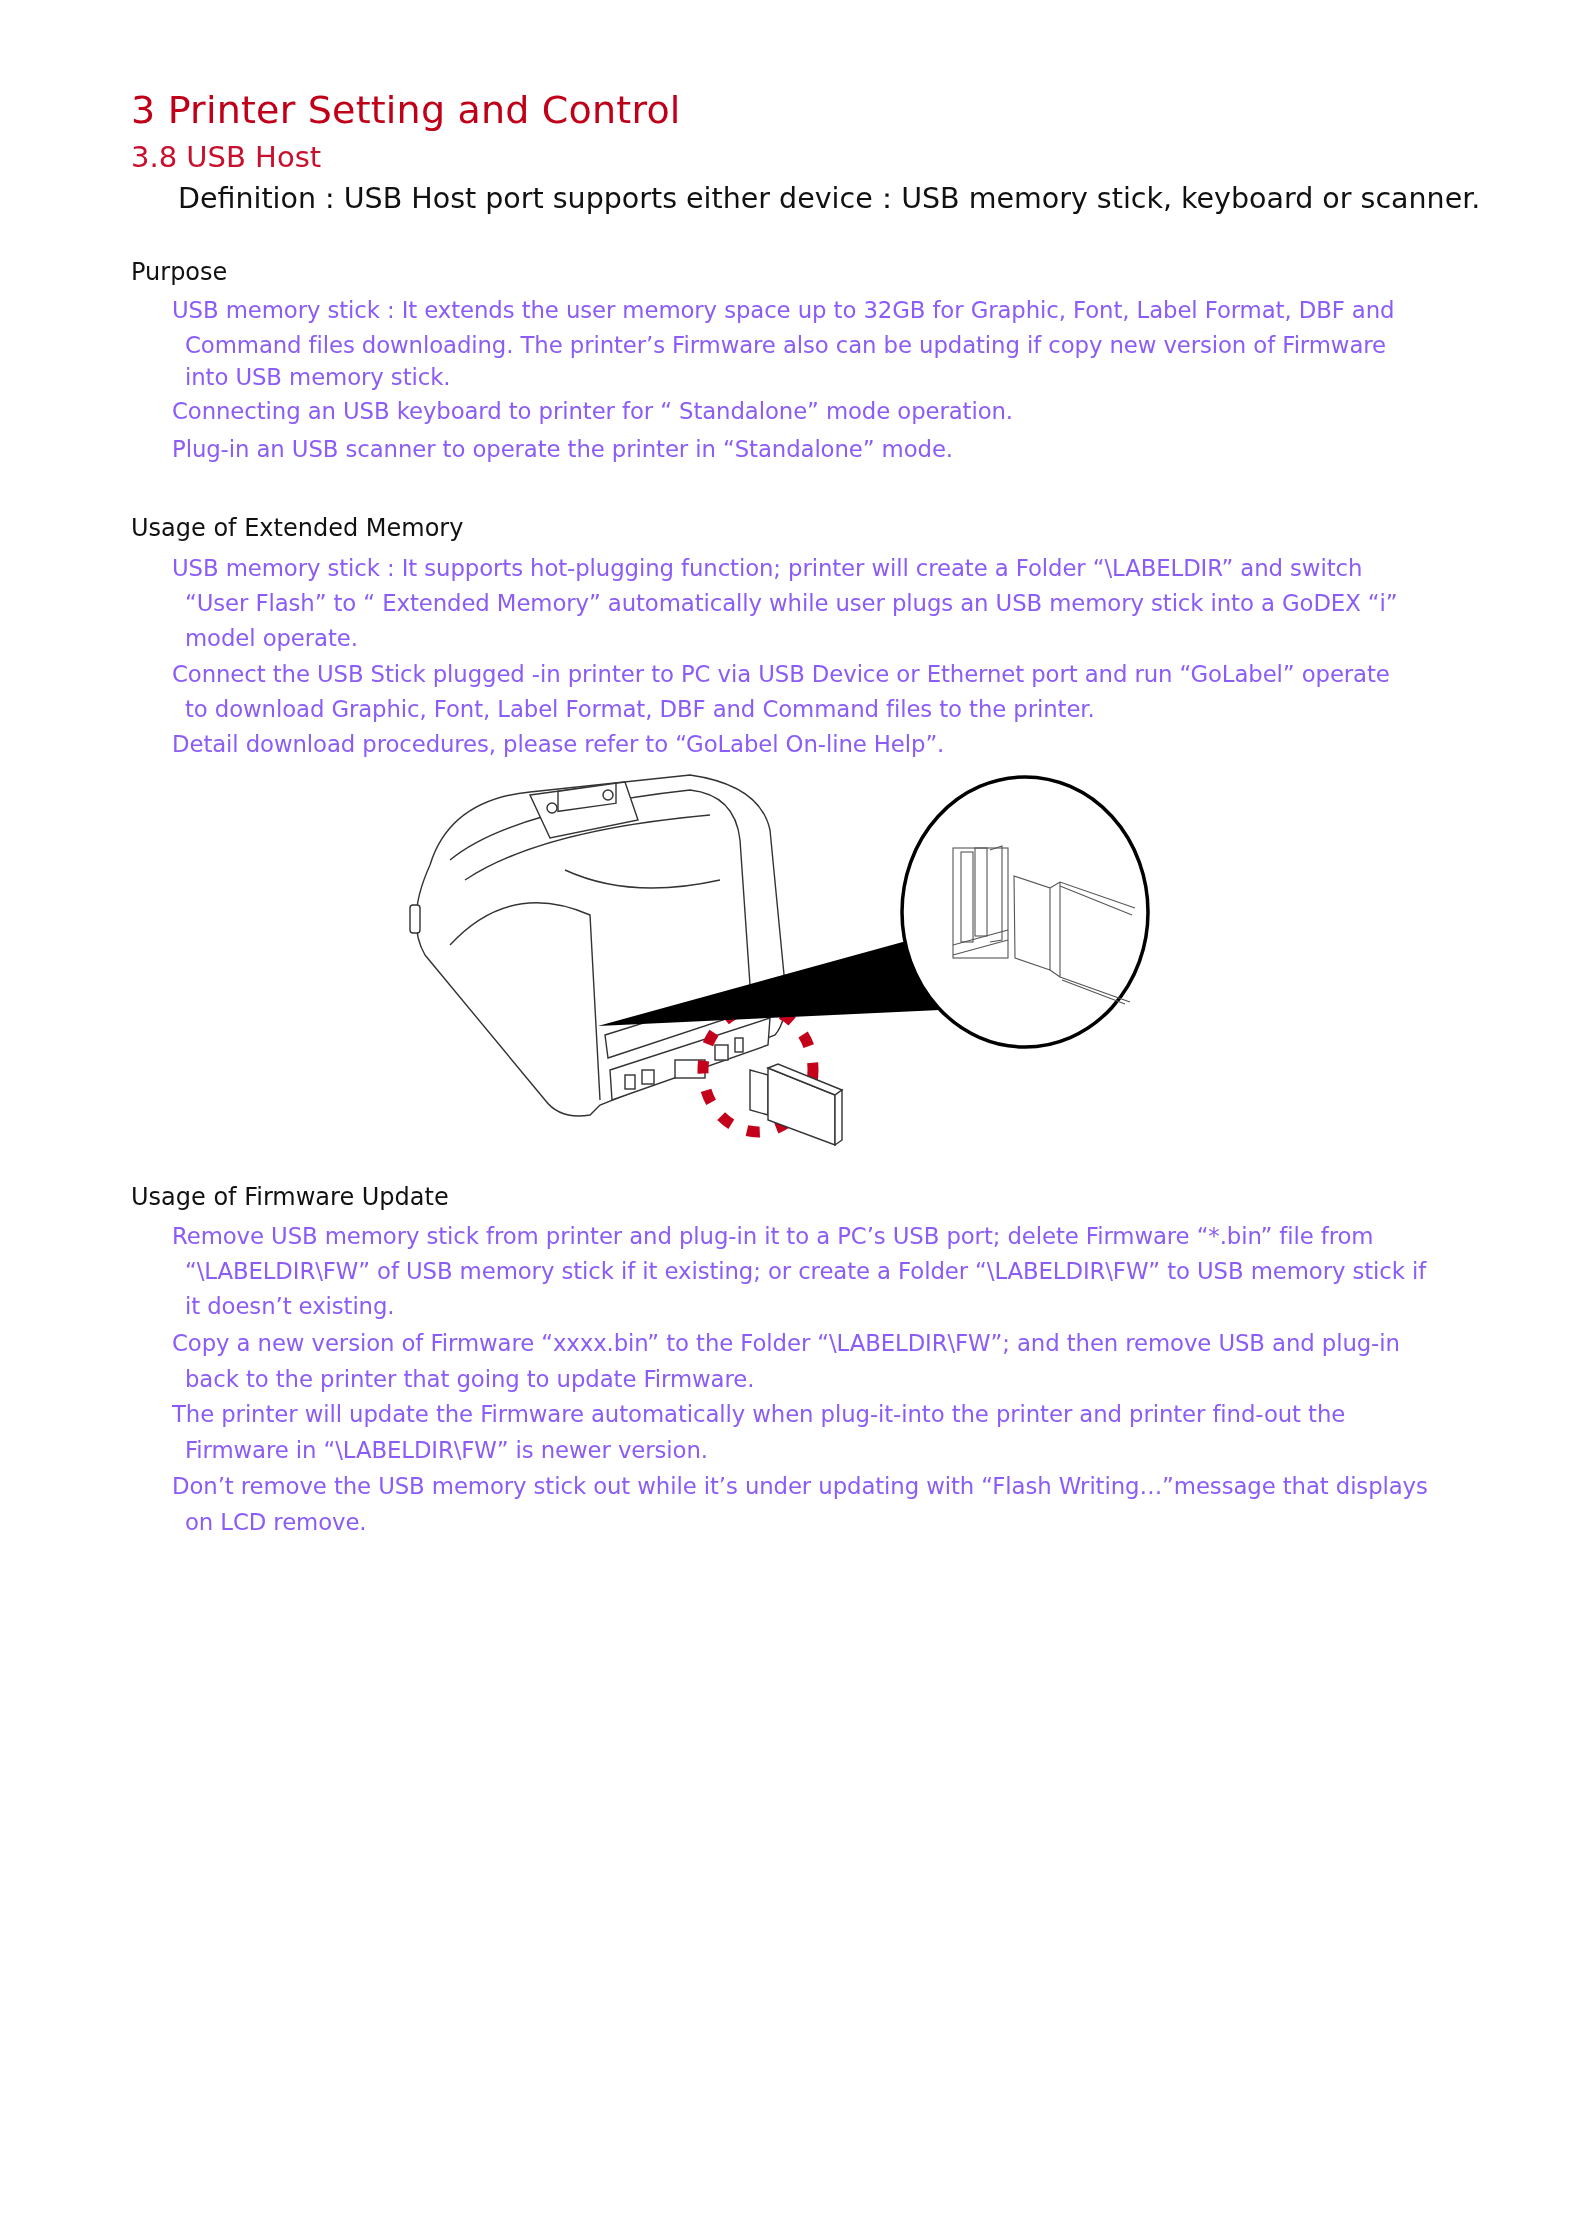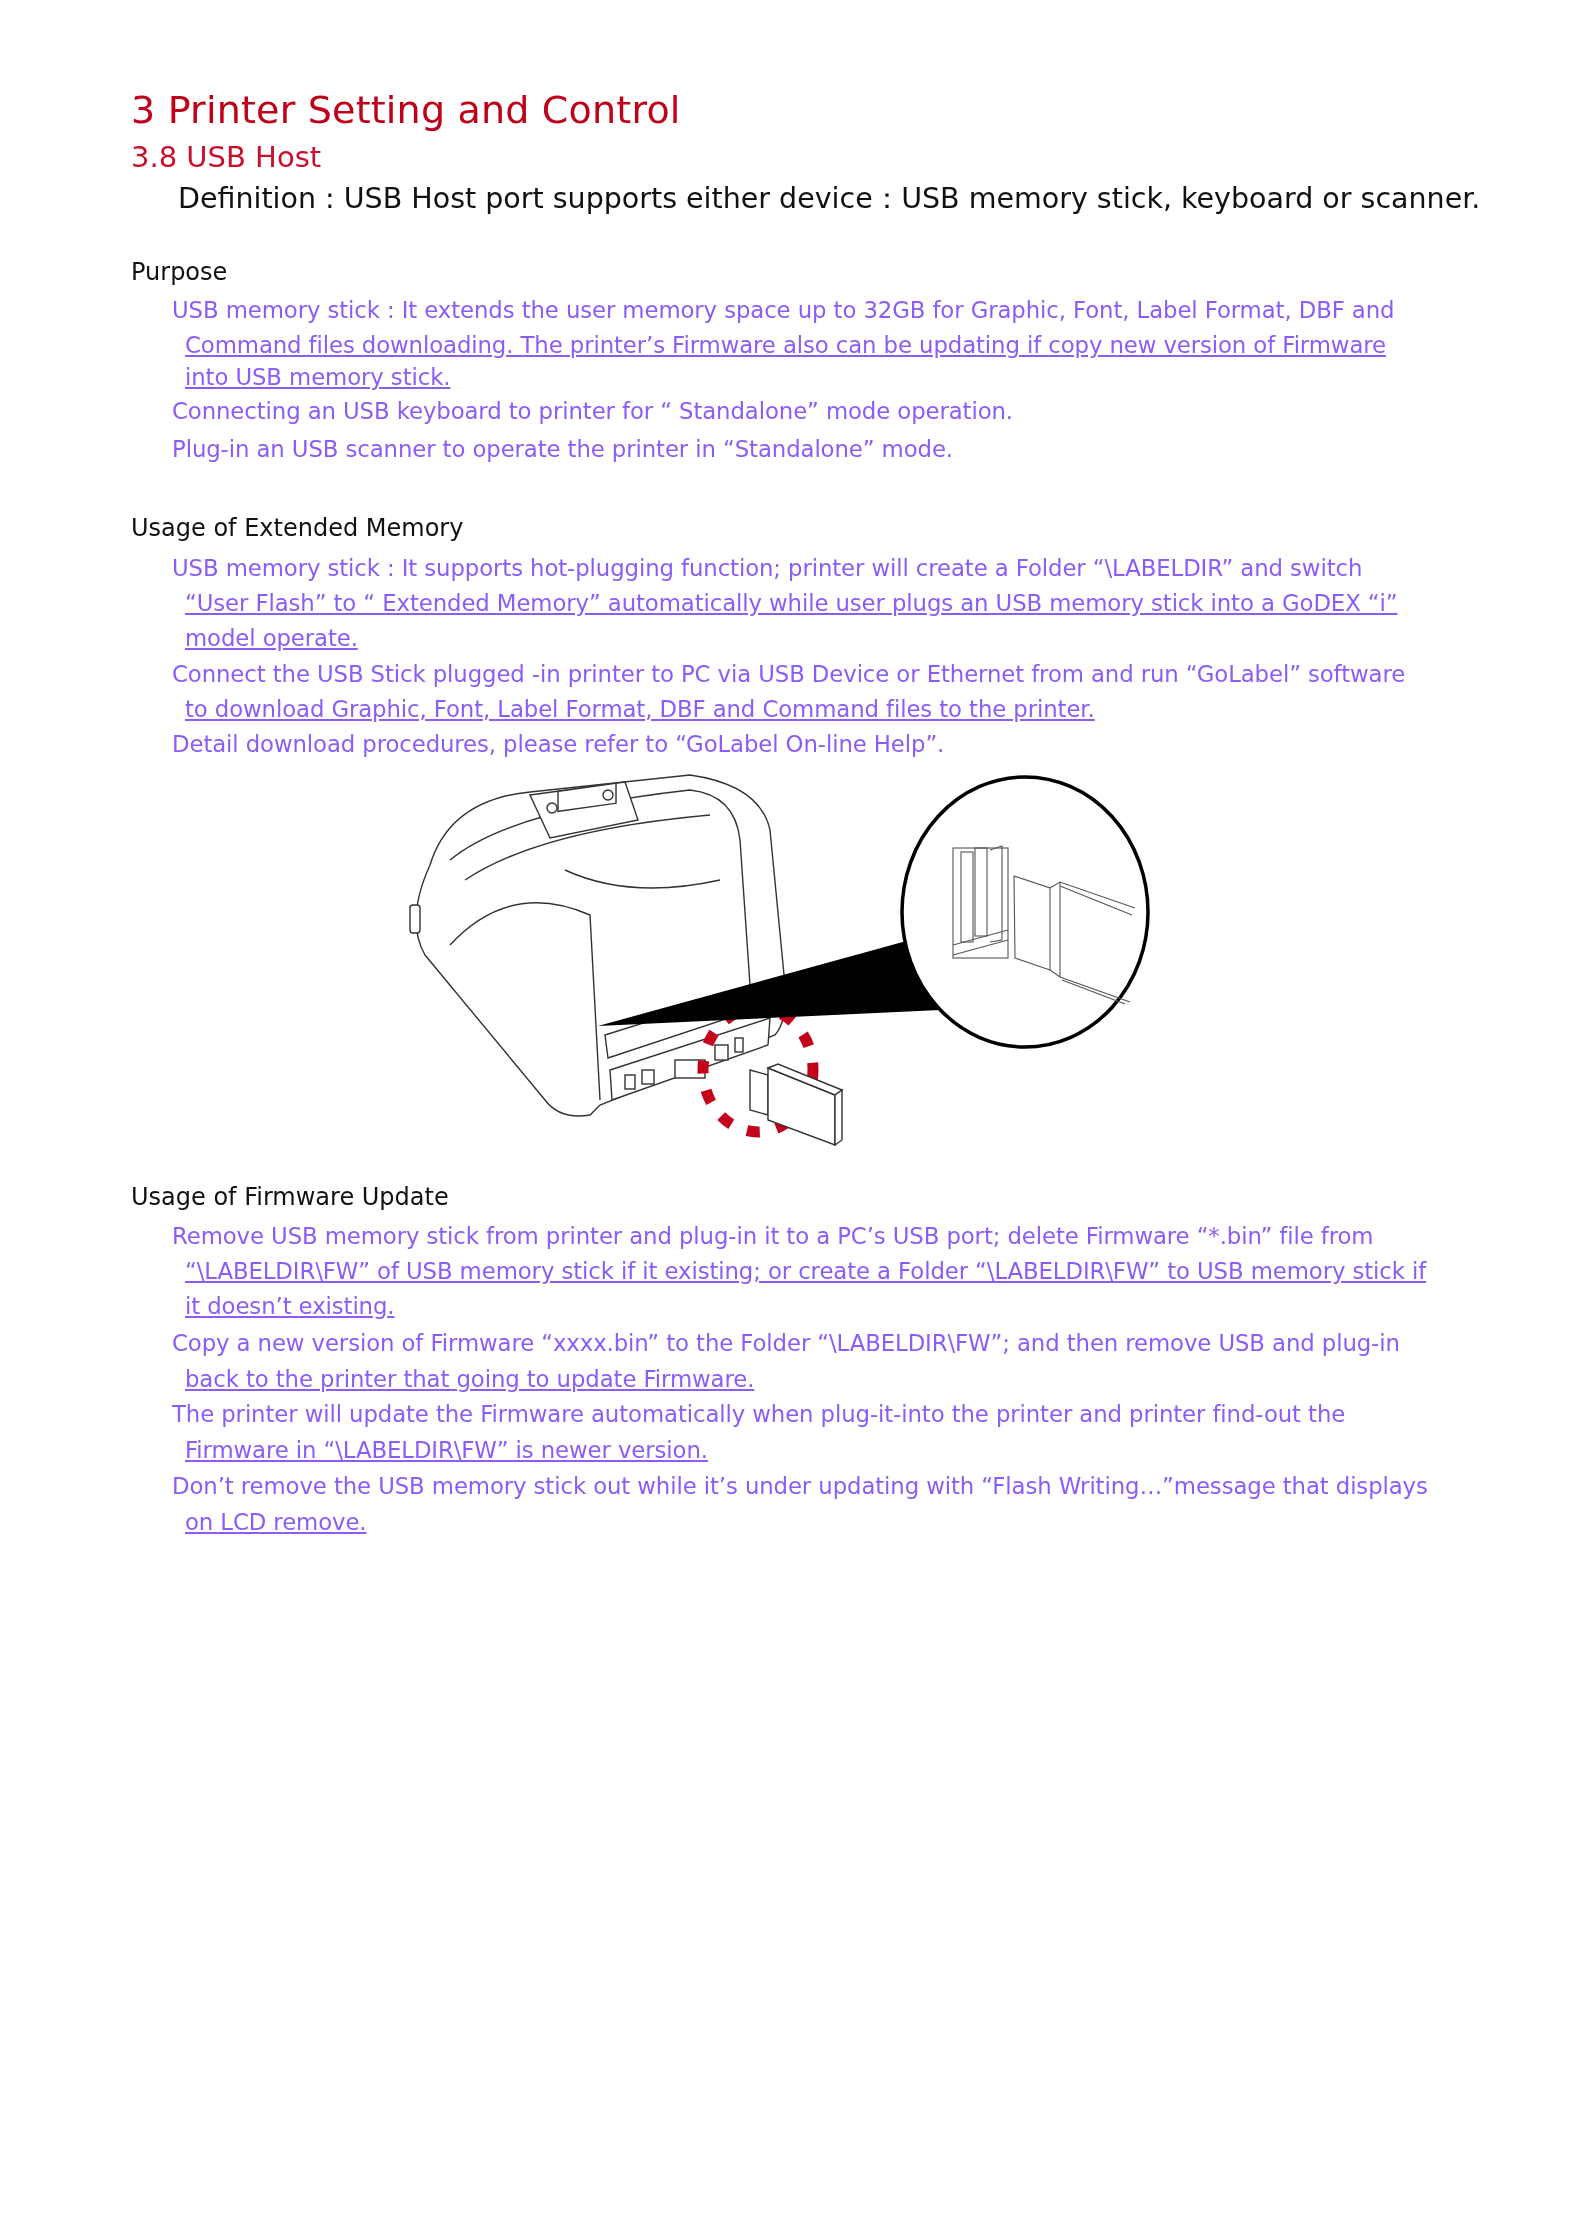--- a/index.html
+++ b/index.html
@@ -6,21 +6,21 @@
   body { width:1578px; height:2231px; position:relative; overflow:hidden;
          font-family:"DejaVu Sans", "Liberation Sans", sans-serif; color:#1a1a1a; }
   .page { position:absolute; left:0; top:0; width:1352px; height:2231px; }
   .abs { position:absolute; white-space:nowrap; }
   .h1 { left:131px; top:88px; font-size:38px; color:#c00018; letter-spacing:0.2px; }
   .h2 { left:131px; top:140px; font-size:29px; color:#c8102e; }
   .def { left:131px; top:180px; font-size:28.5px; color:#111;margin-left:47px; }
   .sec { left:131px; font-size:24px; color:#111; }
   .body-line { font-size:22.8px; color:#8b5cf6; letter-spacing:-0.1px; }
   .item { left:172px; }
-  .cont { left:185px;text-decoration:underline; }
+  .cont { left:185px; }
   .illus { position:absolute; left:390px; top:770px; width:1060px; height:395px; }
 </style>
 </head>
 <body>
 
 <div class="page">
 
   <div class="abs h1">3 Printer Setting and Control</div>
   <div class="abs h2">3.8 USB Host</div>
   <div class="abs def">Definition : USB Host port supports either device：USB memory stick, keyboard or scanner.</div>
@@ -29,21 +29,21 @@
   <div class="abs body-line item" style="top:297px">USB memory stick : It extends the user memory space up to 32GB for Graphic, Font, Label Format, DBF and</div>
   <div class="abs body-line cont" style="top:332px">Command files downloading. The printer’s Firmware also can be updating if copy new version of Firmware</div>
   <div class="abs body-line cont" style="top:364px">into USB memory stick.</div>
   <div class="abs body-line item" style="top:398px">Connecting an USB keyboard to printer for “ Standalone” mode operation.</div>
   <div class="abs body-line item" style="top:436px">Plug-in an USB scanner to operate the printer in “Standalone” mode.</div>
 
   <div class="abs sec" style="top:514px">Usage of Extended Memory</div>
   <div class="abs body-line item" style="top:555px">USB memory stick : It supports hot-plugging function; printer will create a Folder “\LABELDIR” and switch</div>
   <div class="abs body-line cont" style="top:590px">“User Flash” to “ Extended Memory” automatically while user plugs an USB memory stick into a GoDEX “i”</div>
   <div class="abs body-line cont" style="top:625px">model operate.</div>
-  <div class="abs body-line item" style="top:661px">Connect the USB Stick plugged -in printer to PC via USB Device or Ethernet from and run “GoLabel” software</div>
+  <div class="abs body-line item" style="top:661px">Connect the USB Stick plugged -in printer to PC via USB Device or Ethernet port and run “GoLabel” operate</div>
   <div class="abs body-line cont" style="top:696px">to download Graphic, Font, Label Format, DBF and Command files to the printer.</div>
   <div class="abs body-line item" style="top:731px">Detail download procedures, please refer to “GoLabel On-line Help”.</div>
 
   <svg class="illus" viewBox="0 0 1060 395">
     <g fill="#fff" stroke="#333" stroke-width="1.4">
 
       <path d="M40 95 Q60 30 140 22 L300 5 Q370 15 380 60 L395 215 Q398 250 385 265 L210 335 L200 345 Q170 350 155 330 L35 185 Q15 150 40 95 Z"></path>
 
       <path d="M60 90 Q120 40 300 20 Q345 25 350 70 L360 215" fill="none"></path>
       <path d="M75 110 Q150 60 320 45" fill="none"></path>

